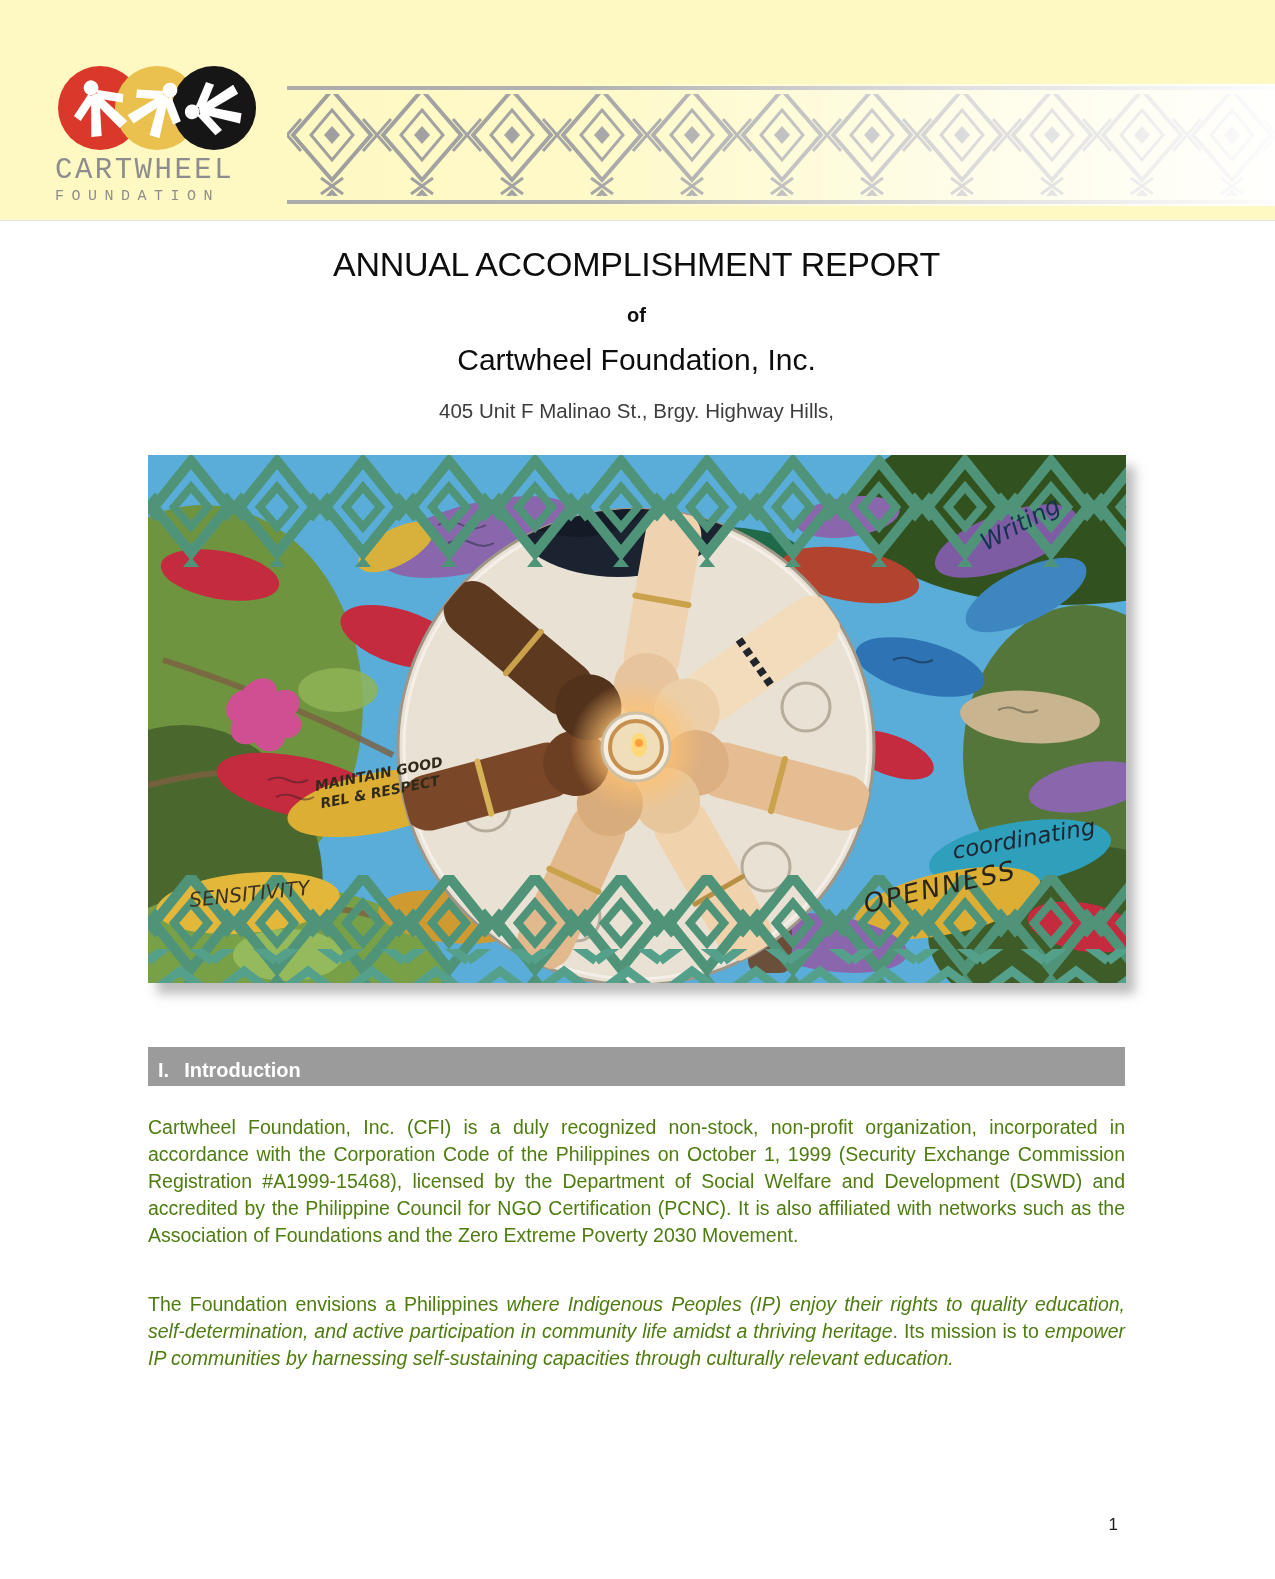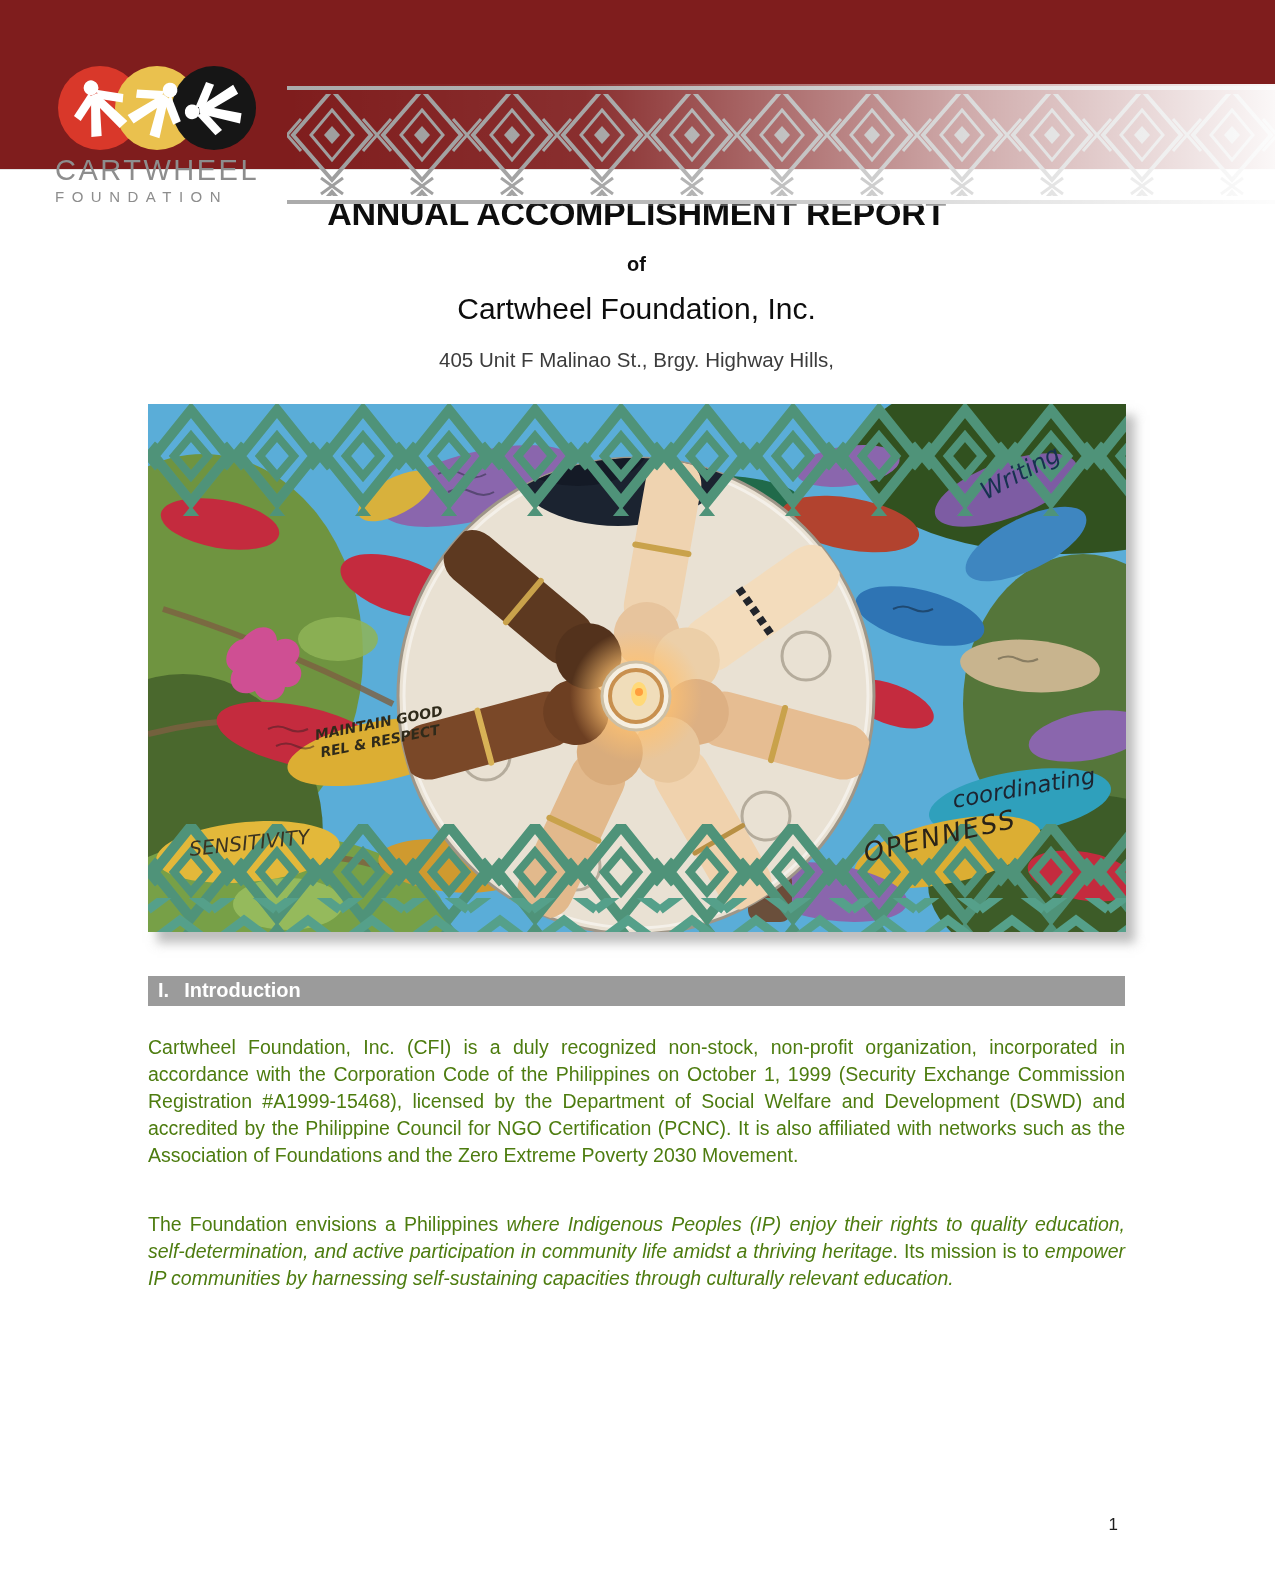--- a/index.html
+++ b/index.html
@@ -3,44 +3,44 @@
 <meta charset="utf-8">
 <style>
   * { box-sizing: border-box; }
   html,body { margin:0; padding:0; }
   body {
     width:1275px; height:1579px; position:relative; overflow:hidden;
     background:#ffffff; color:#3b3b3b;
     font-family:"Liberation Sans", sans-serif;
   }
   
-  .header { position:relative; height:170px; background:#7f1d1d; border-bottom:1px solid #e3e3e3; }
+  .header { position:relative; height:221px; background:#fef9c3; border-bottom:1px solid #e3e3e3;font-family:Liberation Mono, monospace; }
   .logo { position:absolute; left:55px; top:64px; width:218px; }
   .logo-circles { width:205px; height:88px; display:block; }
   .logo-name { font-size:29px; color:#8d8d8d; letter-spacing:2.5px; margin-top:4px; line-height:1; }
   .logo-sub  { font-size:15px; color:#8d8d8d; letter-spacing:7.5px; margin-top:4px; line-height:1; }
   .band { position:absolute; left:287px; top:84px; width:988px; height:122px; }
   .band svg { display:block; }
   .band-fade { position:absolute; inset:0;
     background:linear-gradient(90deg, rgba(255,255,255,0) 0%, rgba(255,255,255,.08) 30%,
                rgba(255,255,255,.62) 68%, rgba(255,255,255,.97) 100%); }
   
   .content { width:977px; margin-left:148px; }
-  .title   { text-align:center; font-weight:700; font-size:34px; letter-spacing:-0.3px; color:#0d0d0d; margin-top:24px; line-height:1.15; }
+  .title   { text-align:center; font-weight:400; font-size:34px; letter-spacing:-0.3px; color:#0d0d0d; margin-top:24px; line-height:1.15; }
   .of      { text-align:center; font-weight:700; font-size:20px; color:#0d0d0d; margin-top:20px; }
   .org     { text-align:center; font-weight:400; font-size:30px; color:#0d0d0d; margin-top:16px; }
   .address { text-align:center; font-size:20.5px; color:#3c3c3c; margin-top:20px; line-height:1.38; }
   .year    { text-align:center; font-weight:700; font-size:25px; color:#0d0d0d; margin-top:24px; }
   
   .photo { margin-top:30px; width:978px; height:528px; position:relative;
            box-shadow:9px 11px 10px rgba(125,125,125,.5); }
   .photo svg { display:block; }
   
-  .section-bar { margin-top:44px; background:#9b9b9b; color:#ffffff; font-weight:700;
-                 font-size:20px; padding:2px 10px 4px; line-height:1.2; }
+  .section-bar { margin-top:64px; background:#9b9b9b; color:#ffffff; font-weight:700;
+                 font-size:20px; padding:11px 10px 4px; line-height:1.2; }
   .section-bar .num { display:inline-block; margin-right:15px; }
   p.body-para { font-size:19.5px; line-height:1.38; text-align:justify; margin:28px 0 0; color:#4d7c0f; }
   p.body-para.second { margin-top:42px; }
   .it { font-style:italic; }
   .page-num { position:absolute; right:157px; bottom:44px; font-size:17px; color:#1d1d1d; }
 </style>
 </head>
 <body>
 
 <div class="header">

